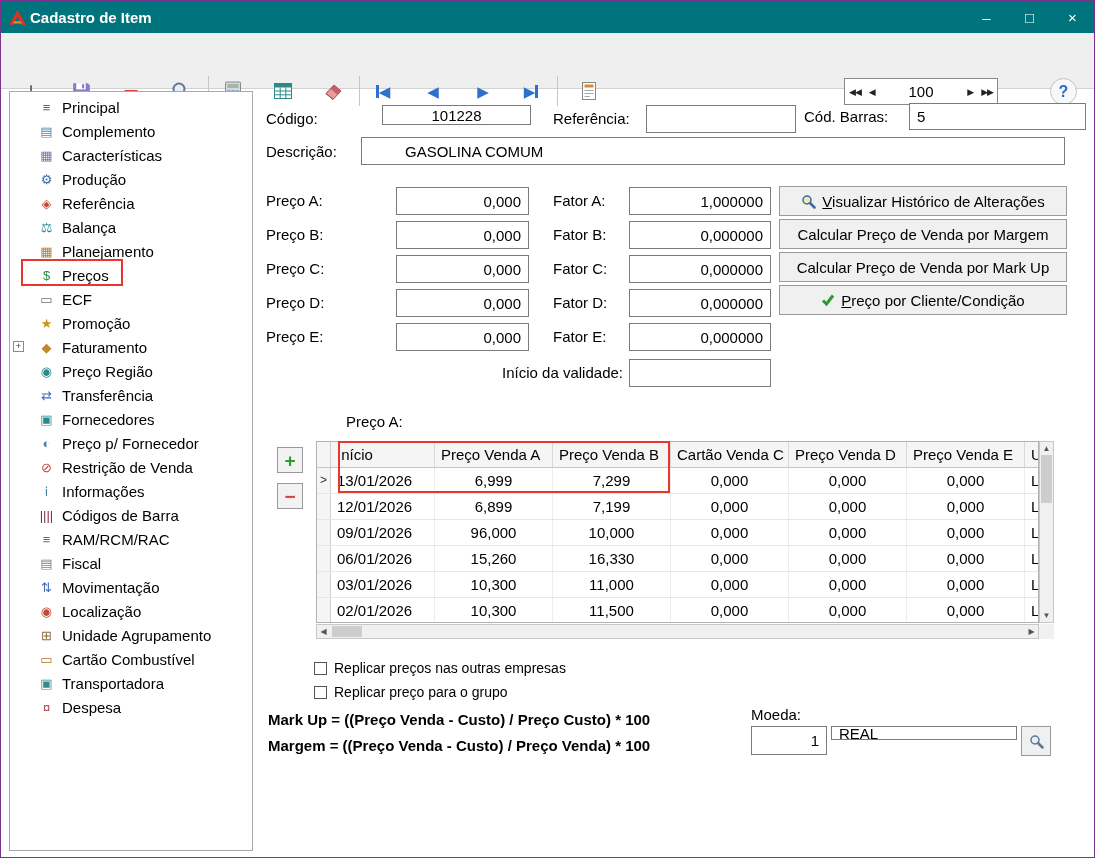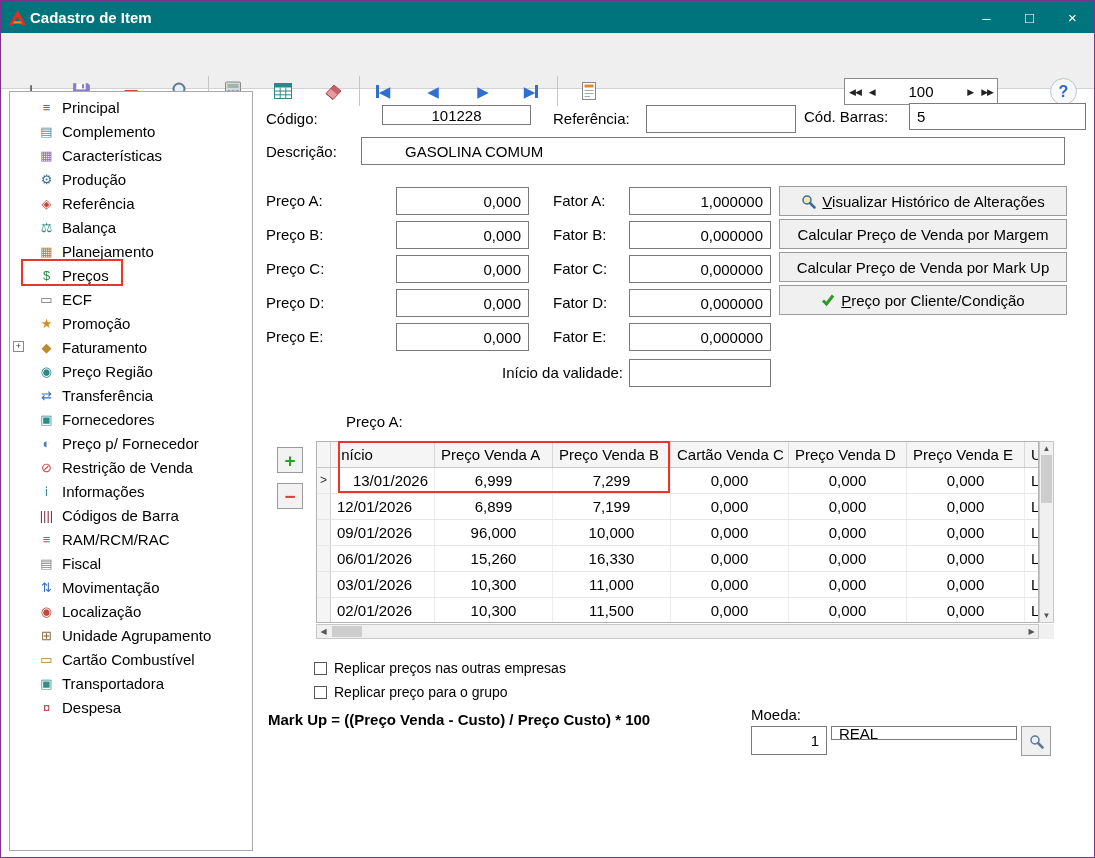--- a/index.html
+++ b/index.html
@@ -412,21 +412,21 @@
         <div class="g-cell" style="width: 104px;">Início</div>
         <div class="g-cell" style="width: 118px;">Preço Venda A</div>
         <div class="g-cell" style="width: 118px;">Preço Venda B</div>
         <div class="g-cell" style="width: 118px;">Cartão Venda C</div>
         <div class="g-cell" style="width: 118px;">Preço Venda D</div>
         <div class="g-cell" style="width: 118px;">Preço Venda E</div>
         <div class="g-cell" style="width: 40px;">U</div>
       </div>
       <div class="g-row">
         <div class="g-sel">&gt;</div>
-        <div class="g-cell" style="width: 104px; text-align: right;">13/01/2026</div>
+        <div class="g-cell" style="width: 104px;">13/01/2026</div>
         <div class="g-cell num" style="width: 118px;">6,999</div>
         <div class="g-cell num" style="width: 118px;">7,299</div>
         <div class="g-cell num" style="width: 118px;">0,000</div>
         <div class="g-cell num" style="width: 118px;">0,000</div>
         <div class="g-cell num" style="width: 118px;">0,000</div>
         <div class="g-cell" style="width: 40px;">L</div>
       </div>
       <div class="g-row">
         <div class="g-sel"></div>
         <div class="g-cell" style="width: 104px;">12/01/2026</div>
@@ -494,20 +494,21 @@
   <div class="cb-row" style="left:313px; top:658px">
     <span class="cb-box"></span>
     <span class="cb-label">Replicar preços nas outras empresas</span>
   </div>
   <div class="cb-row" style="left:313px; top:682px">
     <span class="cb-box"></span>
     <span class="cb-label">Replicar preço para o grupo</span>
   </div>
 
   <span class="formula" style="left:267px; top:710px">Mark Up = ((Preço Venda - Custo) / Preço Custo) * 100</span>
+  <span class="formula" style="left:267px; top:736px">Margem = ((Preço Venda - Custo) / Preço Venda) * 100</span>
 
   <span class="content-label" style="left:750px; top:700px">Moeda:</span>
   <input class="tinput right" style="left: 750px; top: 725px; width: 76px; height: 29px;" value="1">
   <input class="tinput" style="left: 830px; top: 725px; width: 186px; height: 14px;" value="REAL">
   <button class="lookup-btn">
     <svg width="15" height="15" viewBox="0 0 15 15">
       <circle cx="6" cy="6" r="4" fill="#e7eef6" stroke="#5f7890" stroke-width="1.5"></circle>
       <line x1="9" y1="9" x2="13.5" y2="13.5" stroke="#5f7890" stroke-width="2.5" stroke-linecap="round"></line>
     </svg>
   </button>

